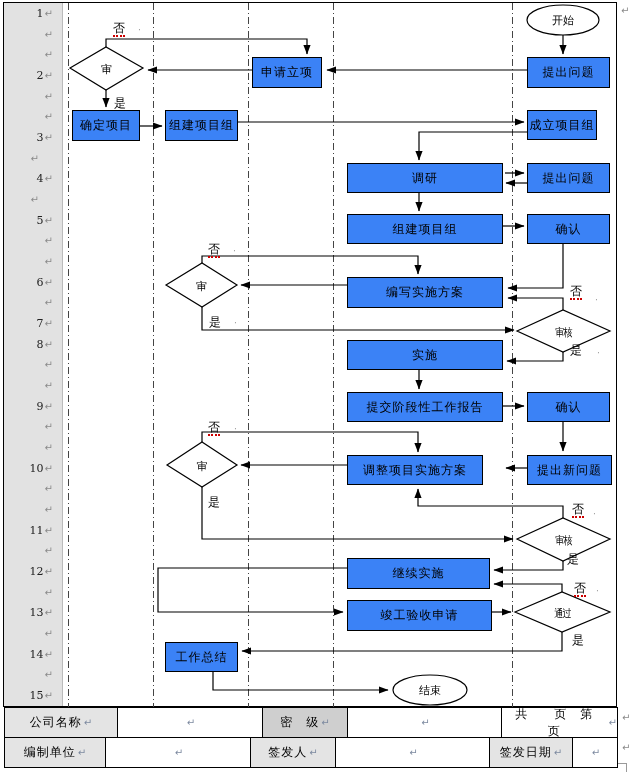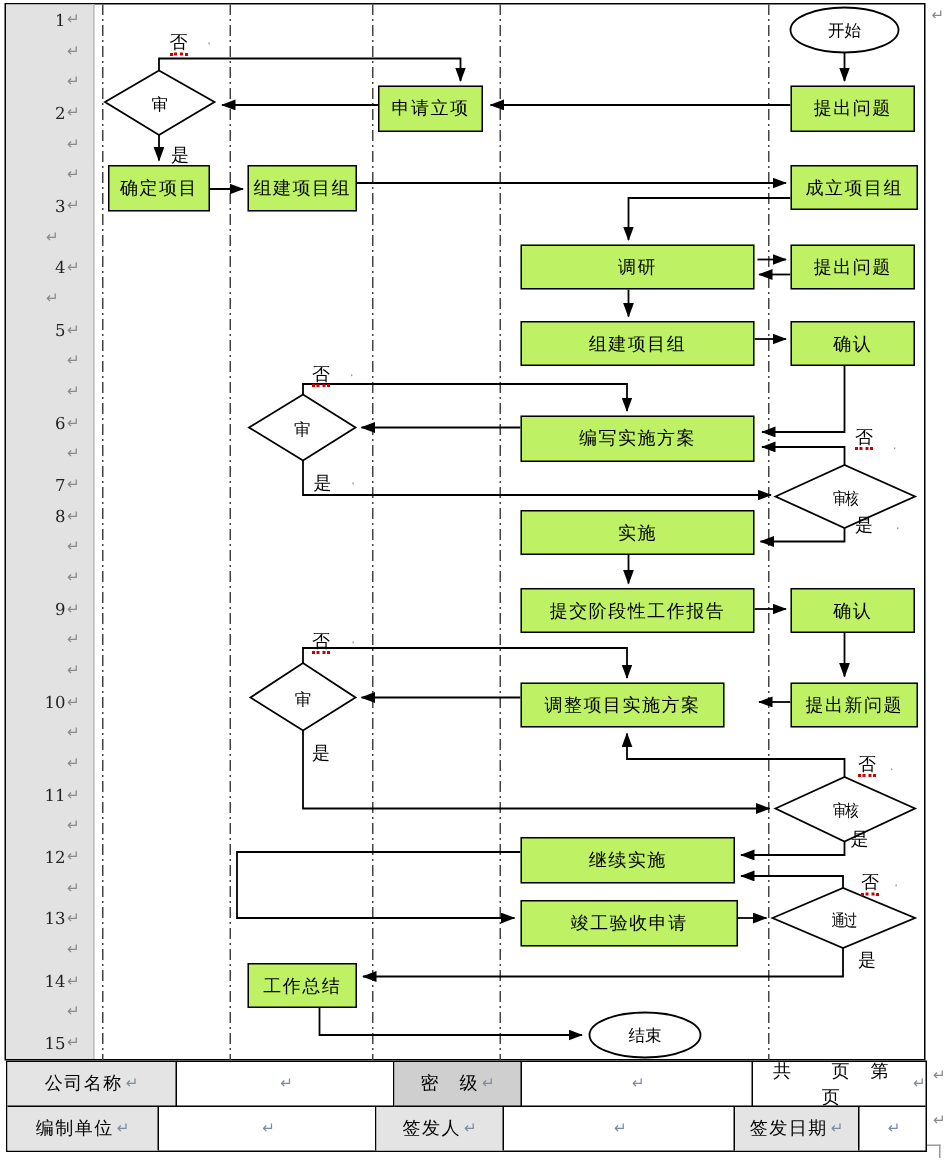--- a/index.html
+++ b/index.html
@@ -12,21 +12,21 @@
   .mline{height:20.68px;display:flex;justify-content:flex-end;align-items:center;padding-right:9px;}
   .mline.out{padding-right:23px;}
   .mline .num{font-family:"DejaVu Serif",serif;font-size:11px;color:#222;}
   .mline .pmark{font-size:10px;color:#8a8a8a;margin-left:1px;}
   
   .lane{position:absolute;top:3px;width:1px;height:704px;
     background-image:repeating-linear-gradient(180deg,#444 0 7px,transparent 7px 10px,#444 10px 11px,transparent 11px 14px);}
   
   svg.wires{position:absolute;left:0;top:0;}
   
-  .node{position:absolute;border:1px solid #000;background:#bef264;display:flex;align-items:center;justify-content:center;font-size:12px;letter-spacing:1px;box-sizing:border-box;}
+  .node{position:absolute;border:1px solid #000;background:#3b82f6;display:flex;align-items:center;justify-content:center;font-size:12px;letter-spacing:1px;box-sizing:border-box;}
   
   .shlabel{position:absolute;font-size:11px;text-align:center;white-space:nowrap;}
   .shlabel.squeeze{transform:scaleX(.82);letter-spacing:-1px;}
   
   .dec{position:absolute;font-size:12px;line-height:13px;white-space:nowrap;}
   .dec.no span{border-bottom:2px dotted #cc0000;}
   .amark{position:absolute;font-size:9px;color:#9a9a9a;}
   
   .pout{position:absolute;font-size:10px;color:#8a8a8a;}
   .cornermark{position:absolute;width:9px;height:8px;border-top:1px solid #9a9a9a;border-right:1px solid #9a9a9a;}
@@ -242,21 +242,21 @@
       <polygon points="517,331 563,310 610,331 563,352"></polygon>
       <polygon points="517,539 563,518 610,539 563,561"></polygon>
       <polygon points="515,612 562,592 610,612 562,632"></polygon>
     </g>
   </svg>
 
   <div class="node" style="left:252px;top:57px;width:70px;height:31px">申请立项</div>
   <div class="node" style="left:527px;top:57px;width:83px;height:31px">提出问题</div>
   <div class="node" style="left:72px;top:110px;width:68px;height:31px">确定项目</div>
   <div class="node" style="left:165px;top:110px;width:73px;height:31px">组建项目组</div>
-  <div class="node" style="left:527px;top:110px;width:85px;height:30px">成立项目组</div>
+  <div class="node" style="left:527px;top:110px;width:70px;height:30px">成立项目组</div>
   <div class="node" style="left:347px;top:163px;width:156px;height:30px">调研</div>
   <div class="node" style="left:527px;top:163px;width:83px;height:30px">提出问题</div>
   <div class="node" style="left:347px;top:214px;width:156px;height:30px">组建项目组</div>
   <div class="node" style="left:527px;top:214px;width:83px;height:30px">确认</div>
   <div class="node" style="left:347px;top:277px;width:156px;height:31px">编写实施方案</div>
   <div class="node" style="left:347px;top:340px;width:156px;height:30px">实施</div>
   <div class="node" style="left:347px;top:392px;width:156px;height:30px">提交阶段性工作报告</div>
   <div class="node" style="left:527px;top:392px;width:83px;height:30px">确认</div>
   <div class="node" style="left:347px;top:455px;width:136px;height:30px">调整项目实施方案</div>
   <div class="node" style="left:527px;top:455px;width:85px;height:30px">提出新问题</div>

